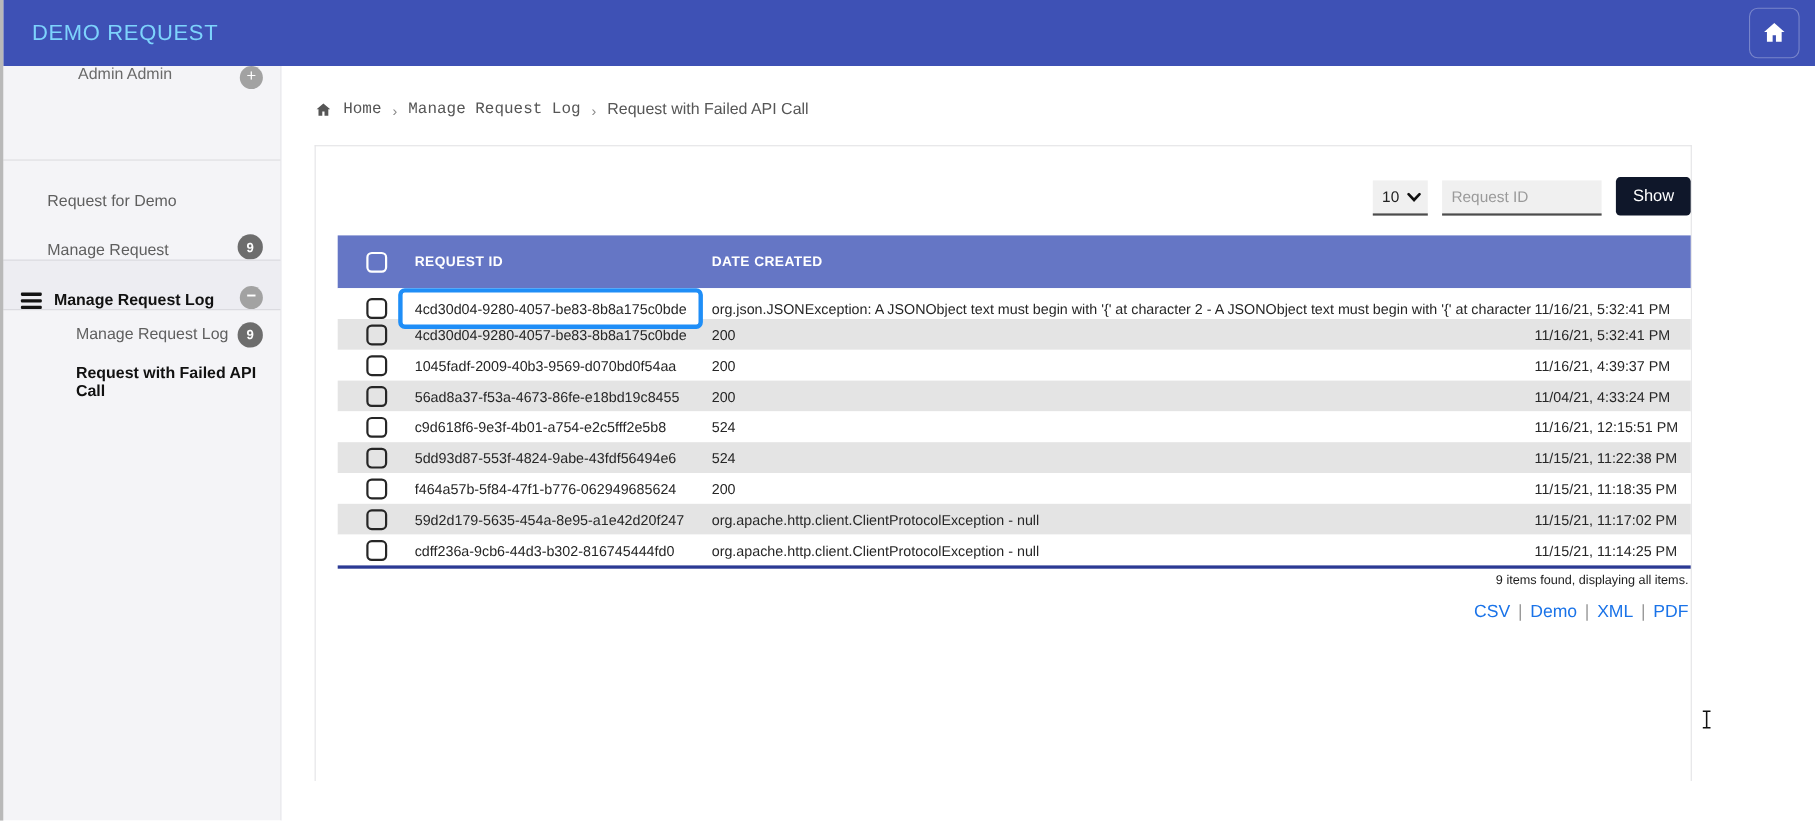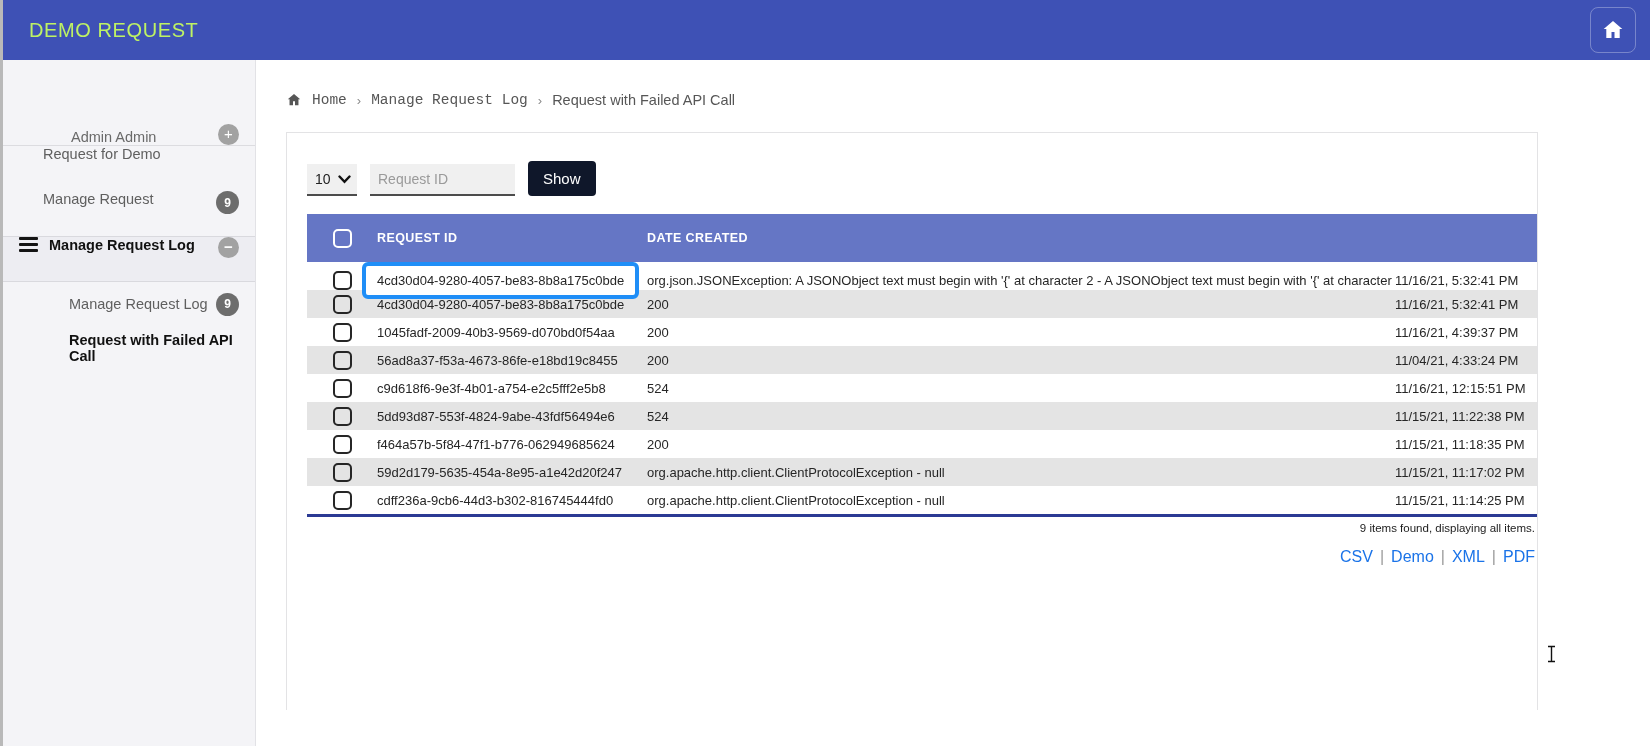--- a/index.html
+++ b/index.html
@@ -4,32 +4,32 @@
 <style>
   * { box-sizing: border-box; margin: 0; padding: 0; }
   html,body { width:1650px; height:746px; overflow:hidden; background:#fff;
     font-family:"Liberation Sans", sans-serif; color:#2e2e2e; }
 
   .left-strip { position:absolute; left:0; top:0; width:3px; height:746px; background:#b9b9b9; z-index:10; }
 
   
   .topbar { margin-left:3px; height:60px; background:#3e51b5; display:flex;
     align-items:center; justify-content:space-between; padding:0 14px 0 26px; }
-  .topbar-title { color:#bef264; font-size:20px; letter-spacing:.6px; }
+  .topbar-title { color:#7dd3fc; font-size:20px; letter-spacing:.6px; }
   .home-btn { width:46px; height:46px; border:1px solid rgba(255,255,255,.30);
     border-radius:8px; display:flex; align-items:center; justify-content:center; cursor:pointer; }
 
   
   .layout { margin-left:3px; display:flex; height:686px; }
 
   
   .sidebar { width:253px; background:#f4f4f7; border-right:1px solid #e2e2e6; flex-shrink:0; }
-  .side-user { height:86px; border-bottom:1px solid #dcdce0; display:flex; align-items:flex-end;
+  .side-user { height:86px; border-bottom:1px solid #dcdce0; display:flex; align-items:flex-start;
     padding:0 16px 0 68px; color:#6a6a6a; font-size:14.5px; position:relative; }
-  .side-item { height:45px; display:flex; align-items:flex-start; padding:0 16px 0 40px;
+  .side-item { height:45px; display:flex; align-items:flex-end; padding:0 16px 0 40px;
     color:#5f5f5f; font-size:14.5px; position:relative; cursor:pointer; }
   .side-item.active { background:#ededf2; border-top:1px solid #d9d9de; border-bottom:1px solid #d9d9de;
     color:#111; font-weight:bold; padding-left:46px; height:46px; }
   .side-sub { height:44px; display:flex; align-items:center; padding:0 16px 0 66px;
     color:#5f5f5f; font-size:14.5px; position:relative; cursor:pointer; }
   .side-sub.active { color:#111; font-weight:bold; }
   .badge { position:absolute; right:16px; width:23px; height:23px; border-radius:50%;
     background:#6d6d6d; color:#fff; font-size:12px; font-weight:bold;
     display:flex; align-items:center; justify-content:center; }
   .circle-toggle { position:absolute; right:16px; width:21px; height:21px; border-radius:50%;
@@ -41,21 +41,21 @@
   .main { flex:1; position:relative; background:#fff; }
   .breadcrumb { display:flex; align-items:center; gap:10px; padding:32px 0 0 30px;
     font-size:14.5px; color:#565656; }
   .crumb-sep { color:#8a8a8a; font-size:13px; }
   .crumb { cursor:pointer;font-family:Liberation Mono, monospace; }
 
   .card { margin:24px 0 0 30px; width:1252px; min-height:578px;
     border:1px solid #e3e3e5; border-bottom:none; padding:28px 0 0 20px; }
 
   
-  .controls { display:flex; justify-content:flex-start; align-items:flex-end; gap:13px;
+  .controls { display:flex; justify-content:flex-end; align-items:flex-end; gap:13px;
     padding-right:0; margin-bottom:18px; }
   .pagesize { width:50px; height:32px; background:#f0f0f0; border:none; border-bottom:2px solid #4c4c4c;
     display:flex; align-items:center; justify-content:space-between; padding:0 6px 0 8px;
     font-size:14px; color:#222; cursor:pointer; }
   .search-input { width:145px; height:32px; background:#f0f0f0; border:none;
     border-bottom:2px solid #4c4c4c; font-size:14px; padding:0 8px; color:#222; outline:none;
     font-family:"Liberation Sans", sans-serif; }
   .search-input::placeholder { color:#9a9a9a; }
   .show-btn { background:#0f172a; color:#fff; border:none; border-radius:4px; height:35px;
     padding:0 15px; font-size:15px; cursor:pointer; font-family:"Liberation Sans", sans-serif; }

